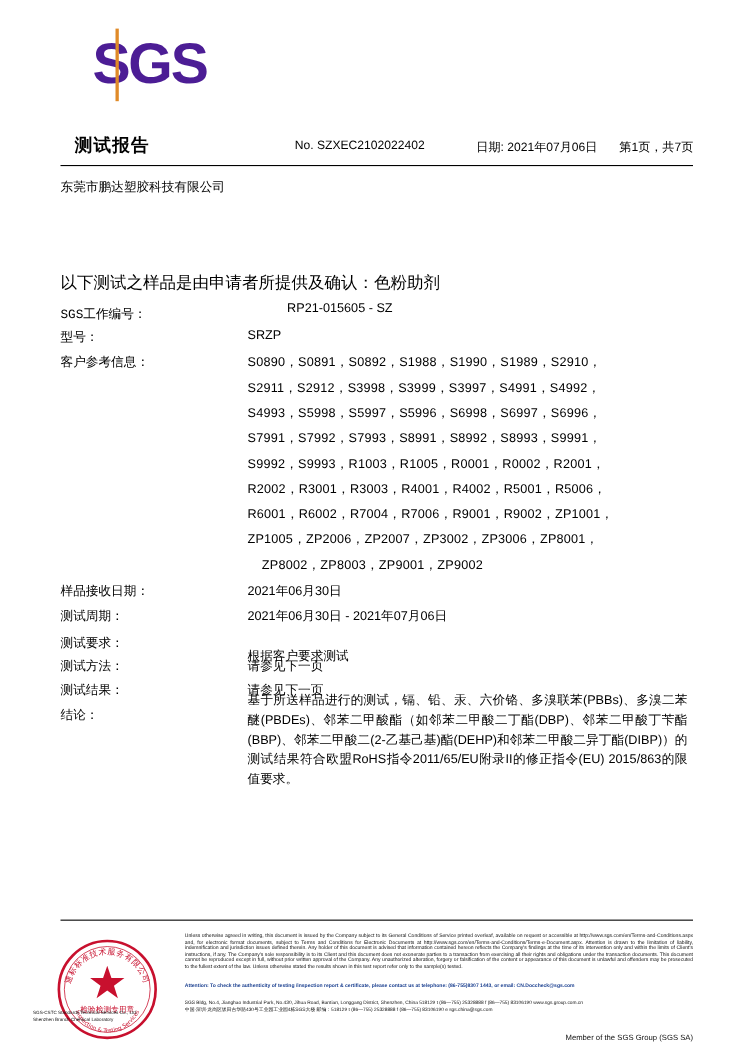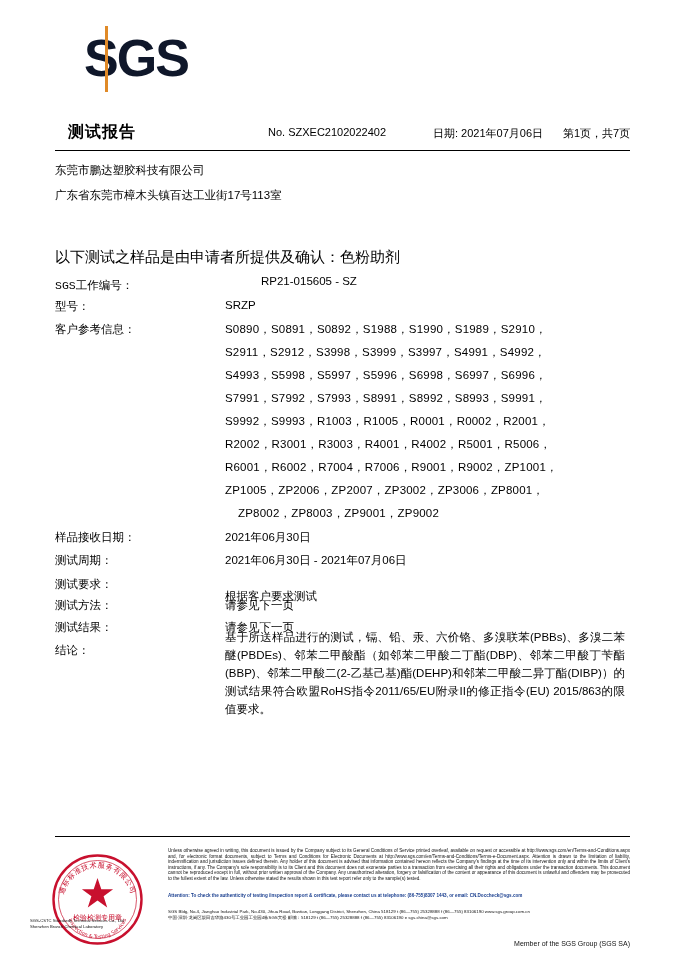--- a/index.html
+++ b/index.html
@@ -28,21 +28,21 @@
     left: 84px;
     top: 30px;
     width: 120px;
     height: 60px;
   }
   .logo-text {
     font-family: "Liberation Sans", sans-serif;
     font-weight: bold;
     font-size: 52px;
     letter-spacing: -2px;
-    color: #0f172a;
+    color: #4c1d95;
     line-height: 56px;
     margin: 0;
     padding: 0;
   }
   .logo-bar {
     position: absolute;
     left: 105px;
     top: 26px;
     width: 3px;
     height: 66px;
@@ -226,21 +226,20 @@
 
   <div class="title-row">
     <span class="doc-title">测试报告</span>
     <span class="doc-no">No. SZXEC2102022402</span>
     <span class="doc-date">日期: 2021年07月06日</span>
     <span class="doc-page">第1页，共7页</span>
   </div>
   <div class="hr-main"></div>
 
   <div class="company-name">东莞市鹏达塑胶科技有限公司</div>
-  <div class="company-addr">广东省东莞市樟木头镇百达工业街17号113室</div>
 
   <div class="sample-statement">以下测试之样品是由申请者所提供及确认：色粉助剂</div>
 
   <div class="field-label" style="top:278px;font-family:Liberation Mono, monospace;">SGS工作编号：</div>
   <div class="field-value" style="top:275px;padding-left:36px;">RP21-015605 - SZ</div>
 
   <div class="field-label" style="top:299px;">型号：</div>
   <div class="field-value" style="top:299px;">SRZP</div>
 
   <div class="field-label" style="top:322px;">客户参考信息：</div>

